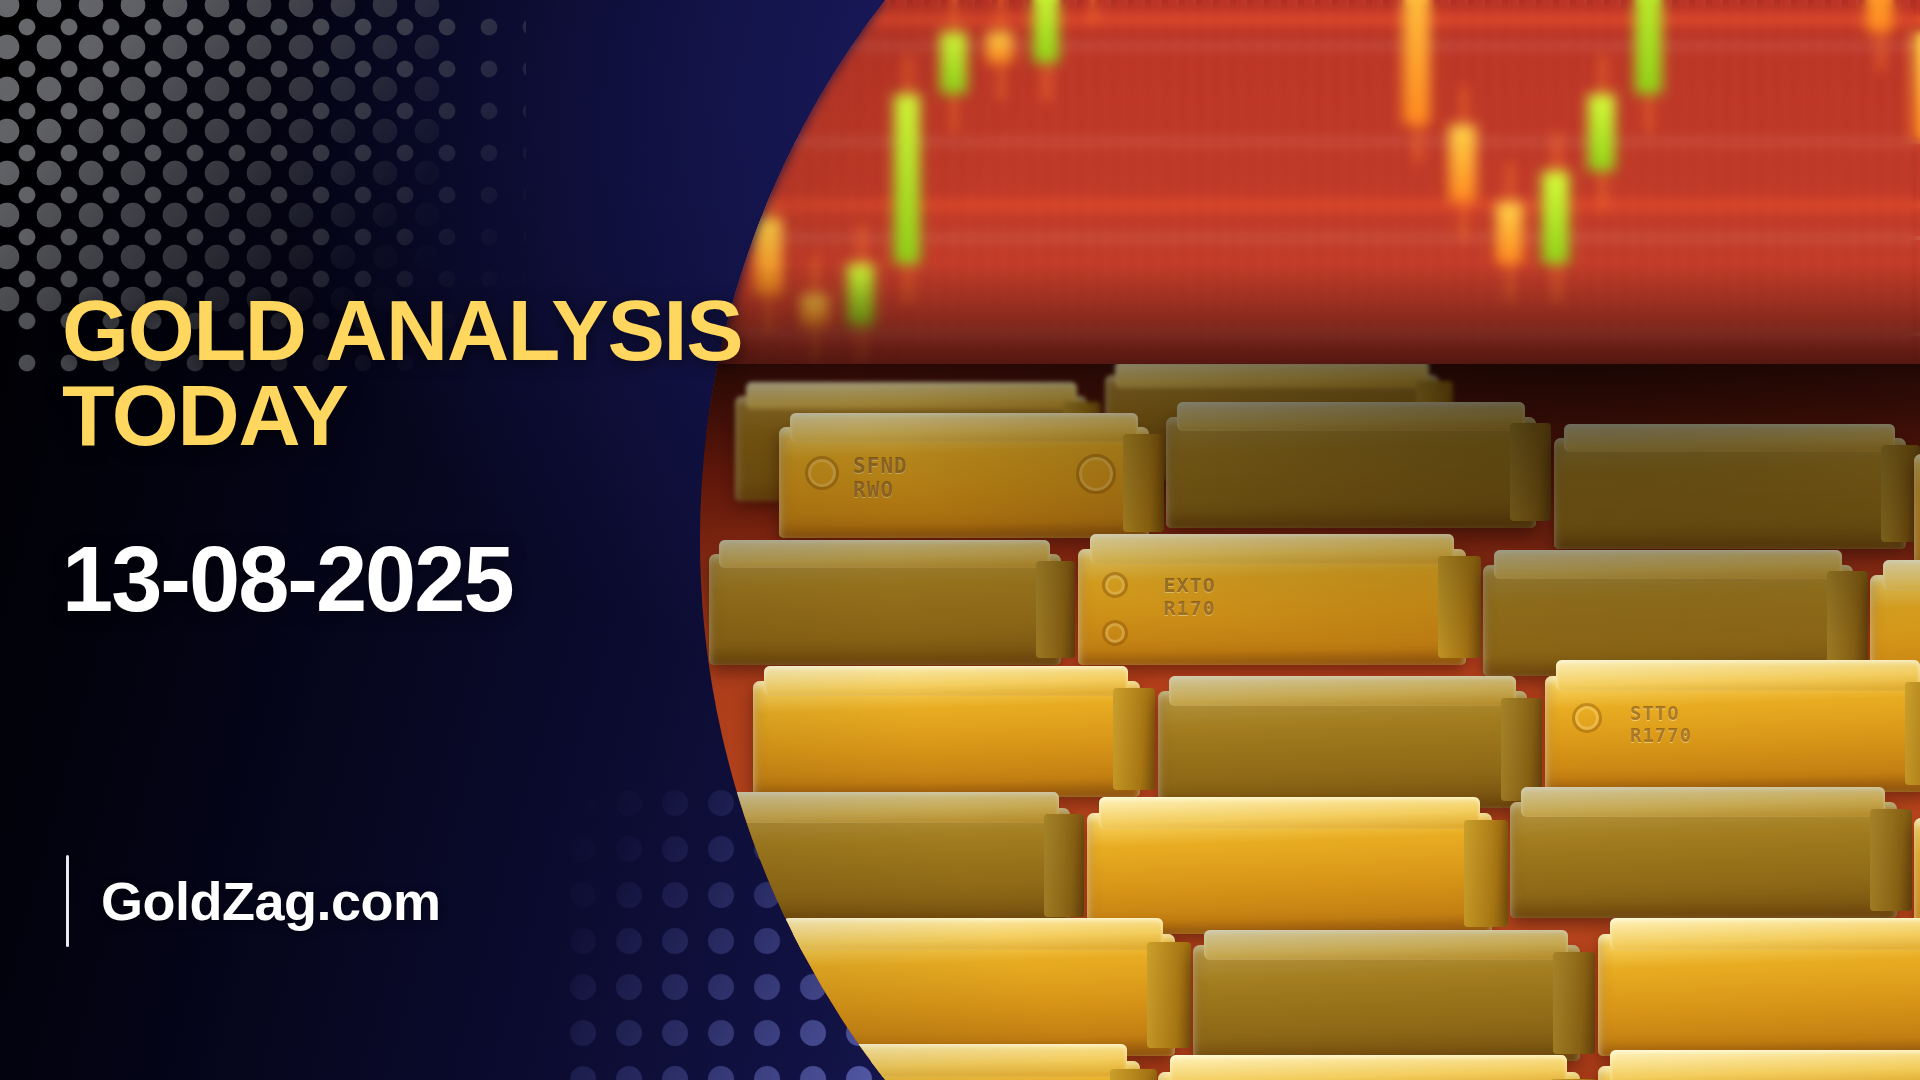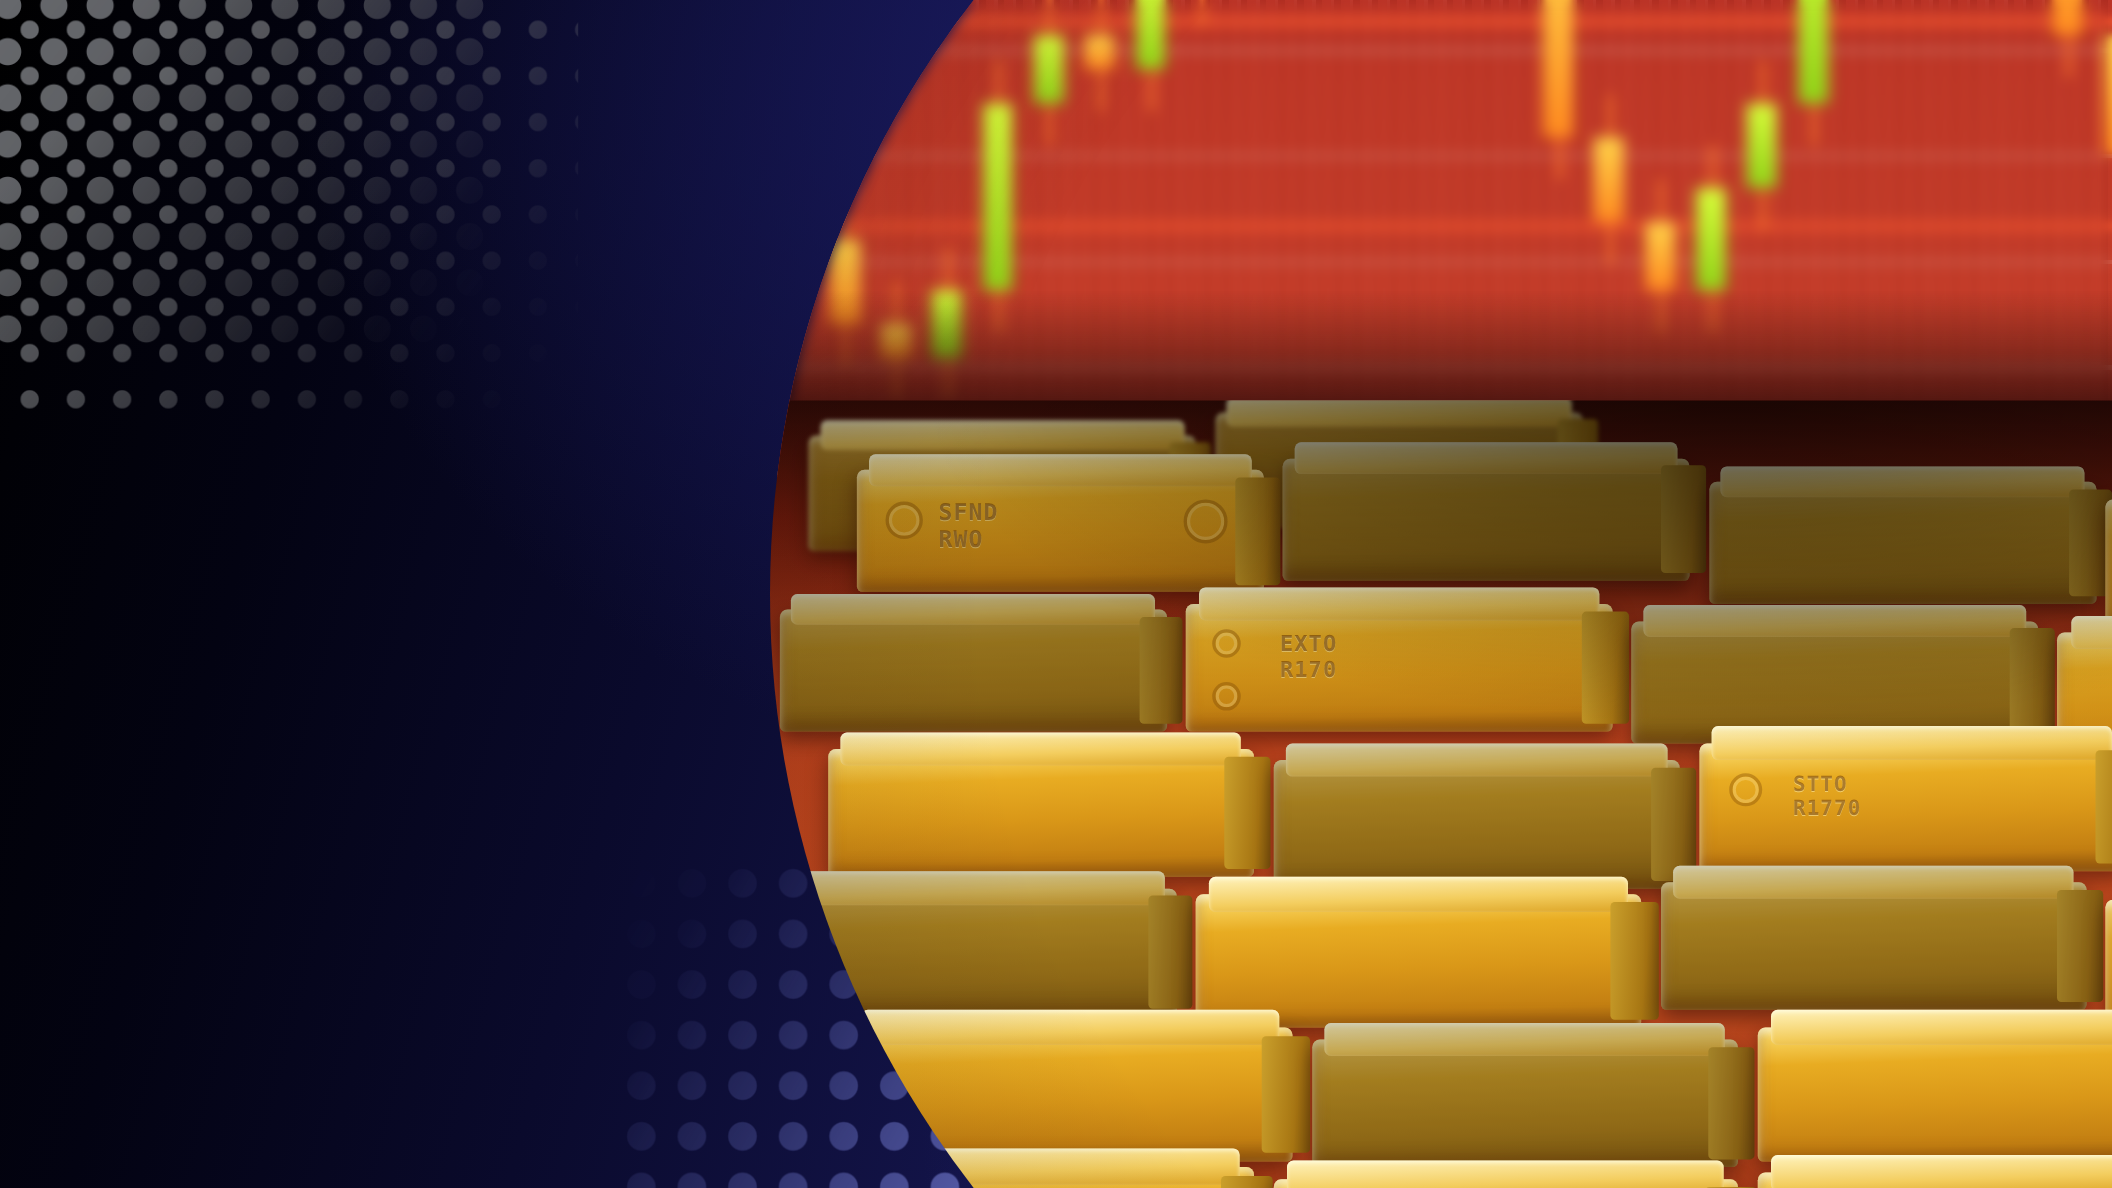--- a/index.html
+++ b/index.html
@@ -356,13 +356,28 @@
         <div class="bar" style="left:26%;top:67%;width:24%;height:12%;"></div>
         <div class="bar" style="left:51%;top:66.5%;width:24%;height:12%;"></div>
 
         <div class="bars-shadow"></div>
       </div>
 
       <div class="photo-soften"></div>
     </div>
   </div>
 
+  <div class="content">
+
+    <h1 class="headline">
+      <span>GOLD ANALYSIS</span>
+      <span class="l2">TODAY</span>
+    </h1>
+
+    <div class="date">13-08-2025</div>
+
+    <div class="brand-row">
+      <div class="brand-rule"></div>
+      <div class="brand-name">GoldZag.com</div>
+    </div>
+
+  </div>
 </div>
 
 </body></html>

